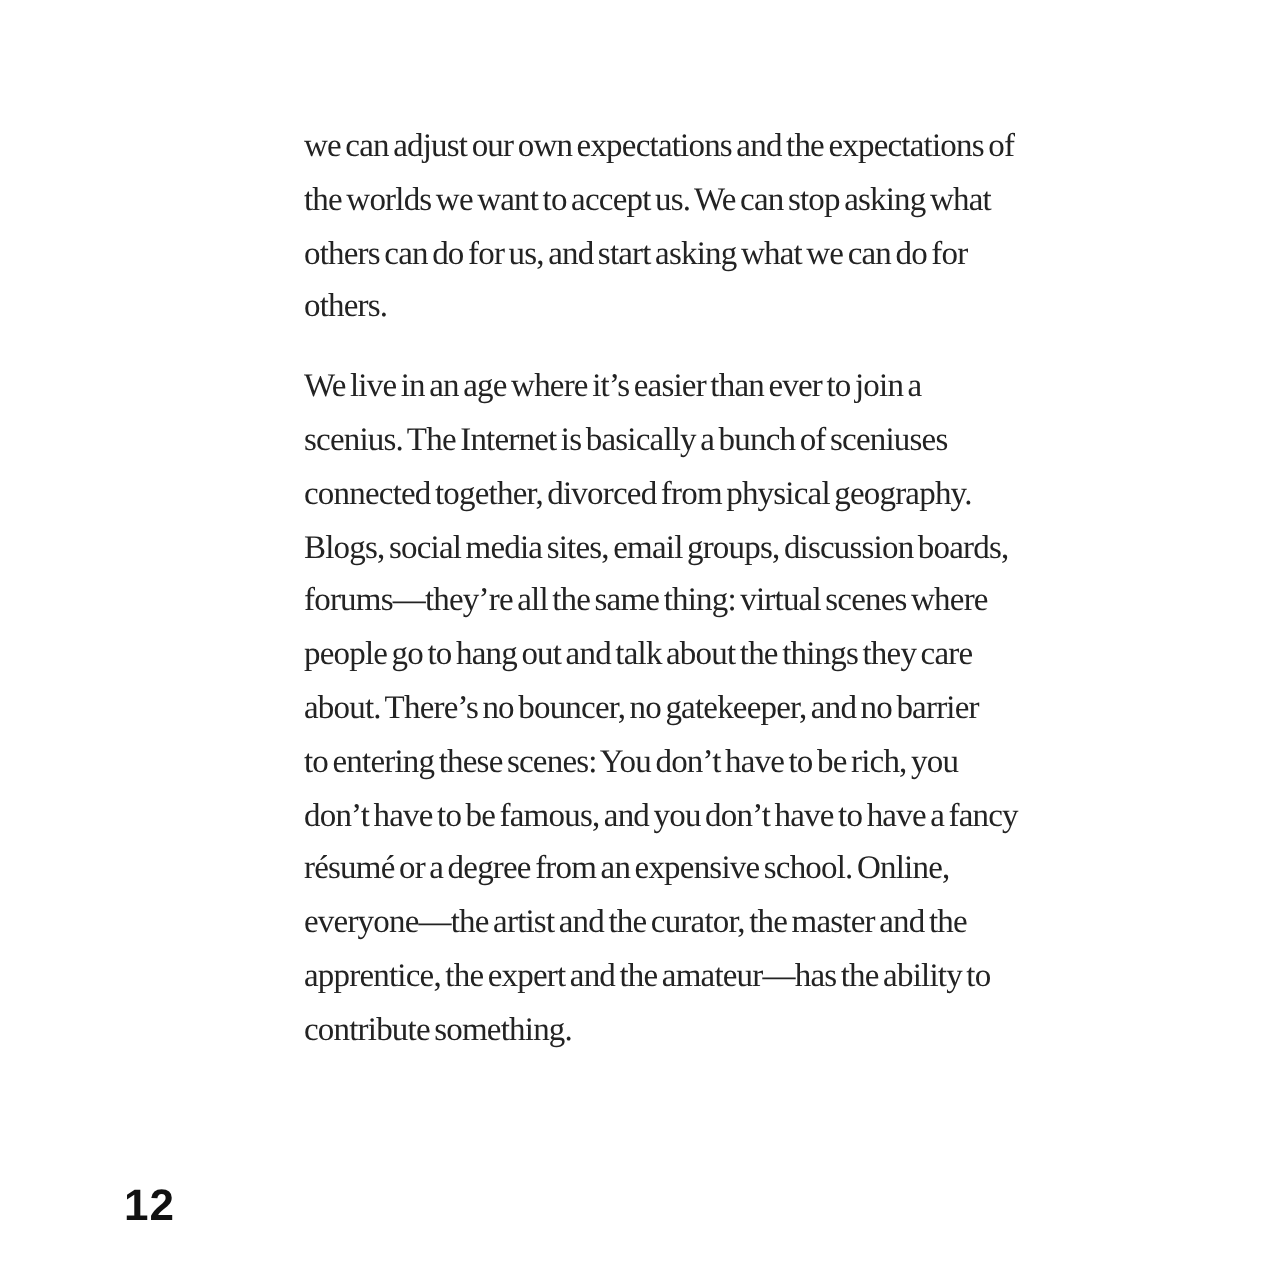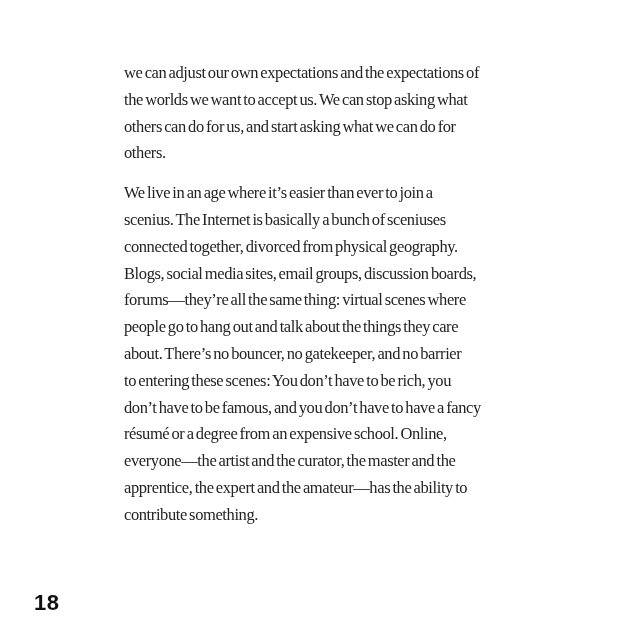--- a/index.html
+++ b/index.html
@@ -10,20 +10,21 @@
     width: 640px;
     height: 640px;
     background: var(--paper, #ffffff);
     position: relative;
     overflow: hidden;
     font-family: "Liberation Serif", serif;
   }
   .book-page {
     position: absolute;
     inset: 0;
+    margin-left: 28px;
   }
   .text-block {
     position: absolute;
     left: 124px;
     top: 60px;
     width: 505px;
   }
   .para {
     margin: 0 0 13px 0;
     white-space: pre-line;
@@ -62,14 +63,14 @@
 forums—they’re all the same thing: virtual scenes where
 people go to hang out and talk about the things they care
 about. There’s no bouncer, no gatekeeper, and no barrier
 to entering these scenes: You don’t have to be rich, you
 don’t have to be famous, and you don’t have to have a fancy
 résumé or a degree from an expensive school. Online,
 everyone—the artist and the curator, the master and the
 apprentice, the expert and the amateur—has the ability to
 contribute something.</p>
   </div>
-  <div class="folio">18</div>
+  <div class="folio">12</div>
 </div>
 
 </body></html>

